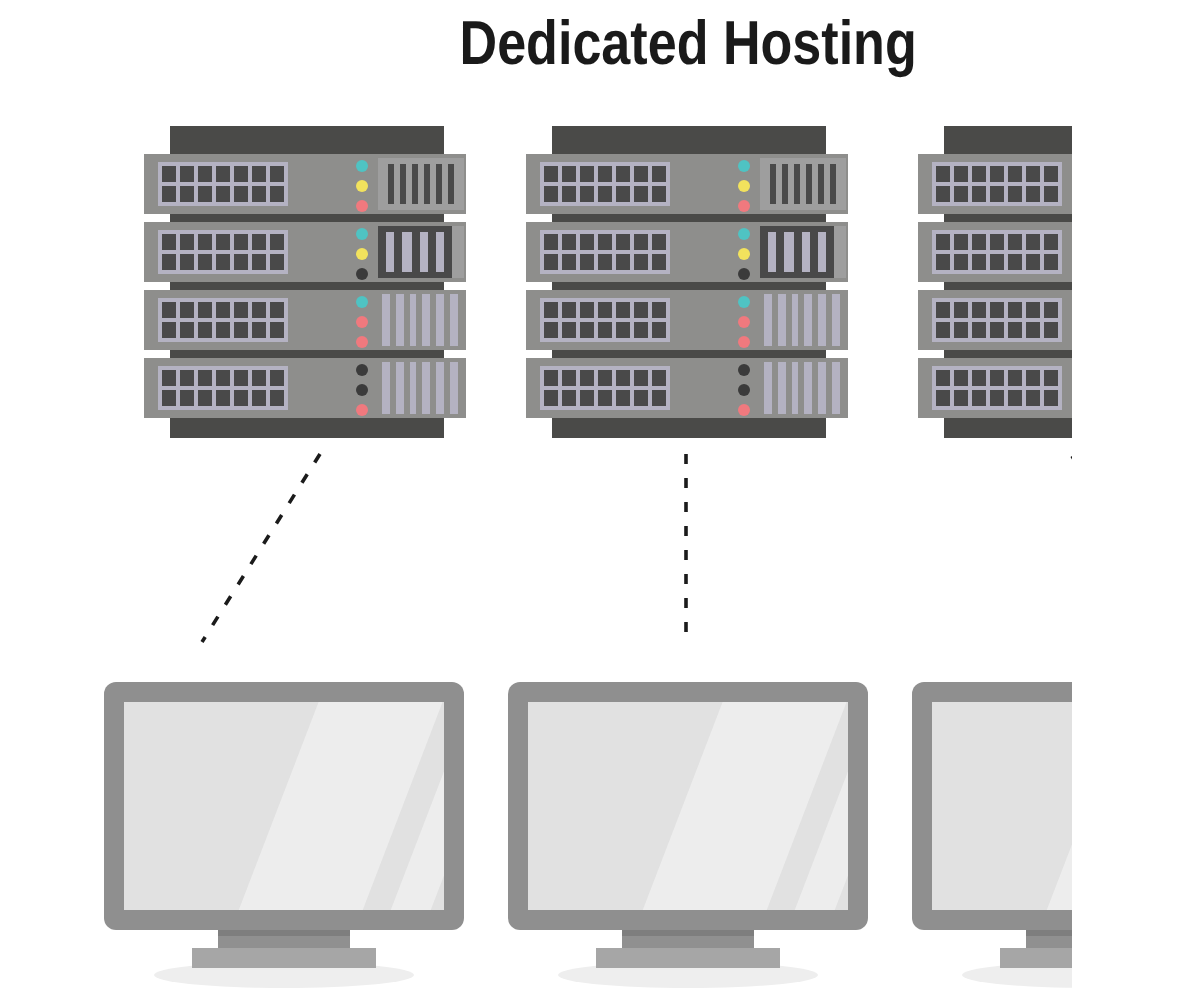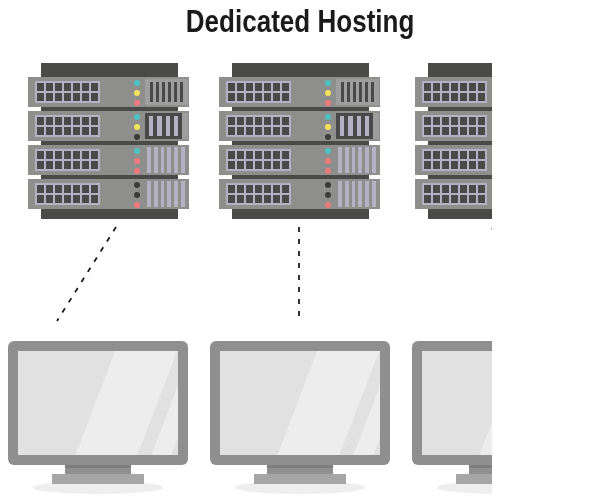--- a/index.html
+++ b/index.html
@@ -1,19 +1,20 @@
 <!DOCTYPE html>
 <html style="--background: #ffffff; --title_color: #1a1a1a; --rack_frame: #4a4a48; --server_body: #8e8e8c; --vent_light: #b4b2c2; --vent_dark: #494949; --slot_panel: #9e9e9e; --led_teal: #4fc3c3; --led_yellow: #f2e25d; --led_pink: #f0797e; --led_dark: #3b3b3b; --monitor_frame: #8f8f8f; --screen: #e1e1e1; --screen_glare: #efefef; --stand_neck: #909090; --stand_neck_dark: #7e7e7e; --stand_base: #a6a6a6; --shadow: #eeeeee; --line: #1b1b1b;"><head>
 <meta charset="utf-8">
 <style>
   html,body{margin:0;padding:0;background:#fff;}
   #canvas{
     position:relative; width:492px; height:500px; overflow:hidden;
     background:var(--background,#fff);
     font-family:"Liberation Sans", sans-serif;
+    margin-left:44px;
   }
 
   
   .title-wrap{position:absolute; top:4px; left:0; width:600px; text-align:center;}
   .title{
     display:inline-block; margin:0; font-size:31px; font-weight:700;
     color:var(--title_color,#1a1a1a); letter-spacing:0px;
     transform:scaleX(0.84); transform-origin:center;
   }
 

